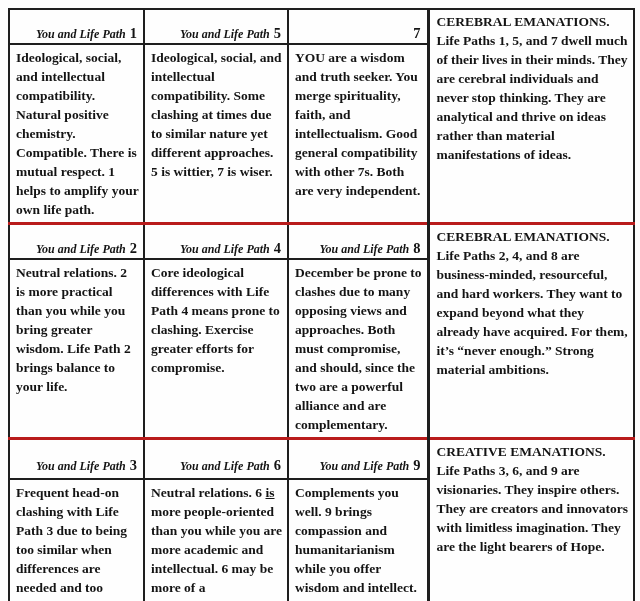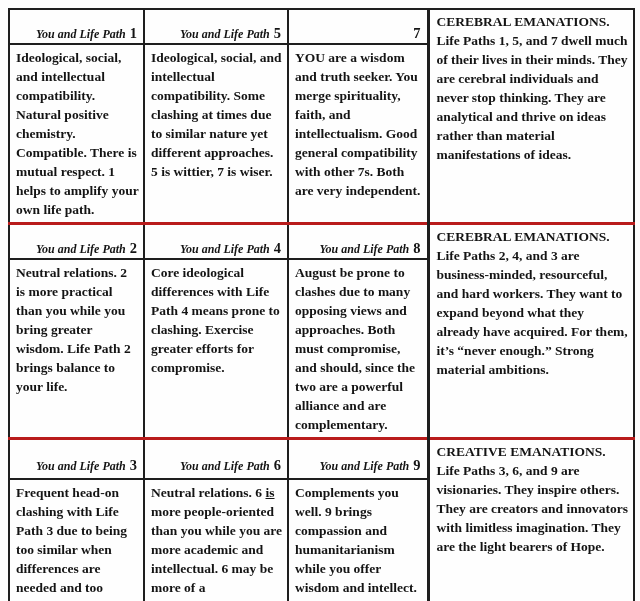--- a/index.html
+++ b/index.html
@@ -87,27 +87,27 @@
     <td class="body">Ideological, social, and intellectual compatibility. Some clashing at times due to similar nature yet different approaches. 5 is wittier, 7 is wiser.</td>
     <td class="body">YOU are a wisdom and truth seeker. You merge spirituality, faith, and intellectualism. Good general compatibility with other 7s. Both are very independent.</td>
   </tr>
 
   <tr class="r-hdr2 sec-hdr">
     <td class="hdr"><span class="hp">You and Life Path</span><span class="hn">2</span></td>
     <td class="hdr"><span class="hp">You and Life Path</span><span class="hn">4</span></td>
     <td class="hdr"><span class="hp">You and Life Path</span><span class="hn">8</span></td>
     <td class="eman" rowspan="2">
       <span class="eman-title">CEREBRAL EMANATIONS.</span>
-      <span>Life Paths 2, 4, and 3 are business-minded, resourceful, and hard workers. They want to expand beyond what they already have acquired. For them, it’s “never enough.” Strong material ambitions.</span>
+      <span>Life Paths 2, 4, and 8 are business-minded, resourceful, and hard workers. They want to expand beyond what they already have acquired. For them, it’s “never enough.” Strong material ambitions.</span>
     </td>
   </tr>
   <tr class="r-body2">
     <td class="body">Neutral relations. 2 is more practical than you while you bring greater wisdom. Life Path 2 brings balance to your life.</td>
     <td class="body">Core ideological differences with Life Path 4 means prone to clashing. Exercise greater efforts for compromise.</td>
-    <td class="body">August be prone to clashes due to many opposing views and approaches. Both must compromise, and should, since the two are a powerful alliance and are complementary.</td>
+    <td class="body">December be prone to clashes due to many opposing views and approaches. Both must compromise, and should, since the two are a powerful alliance and are complementary.</td>
   </tr>
 
   <tr class="r-hdr3 sec-hdr">
     <td class="hdr"><span class="hp">You and Life Path</span><span class="hn">3</span></td>
     <td class="hdr"><span class="hp">You and Life Path</span><span class="hn">6</span></td>
     <td class="hdr"><span class="hp">You and Life Path</span><span class="hn">9</span></td>
     <td class="eman" rowspan="2">
       <span class="eman-title">CREATIVE EMANATIONS.</span>
       <span>Life Paths 3, 6, and 9 are visionaries. They inspire others. They are creators and innovators with limitless imagination. They are the light bearers of Hope.</span>
     </td>

